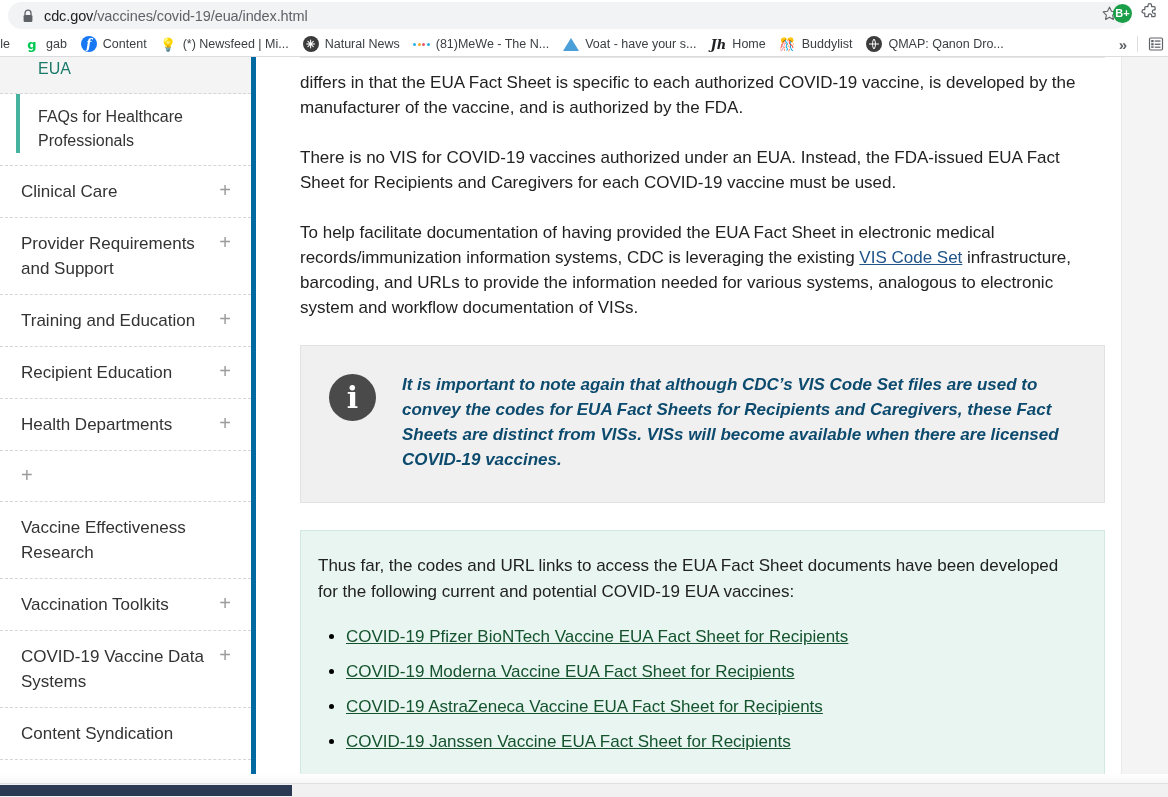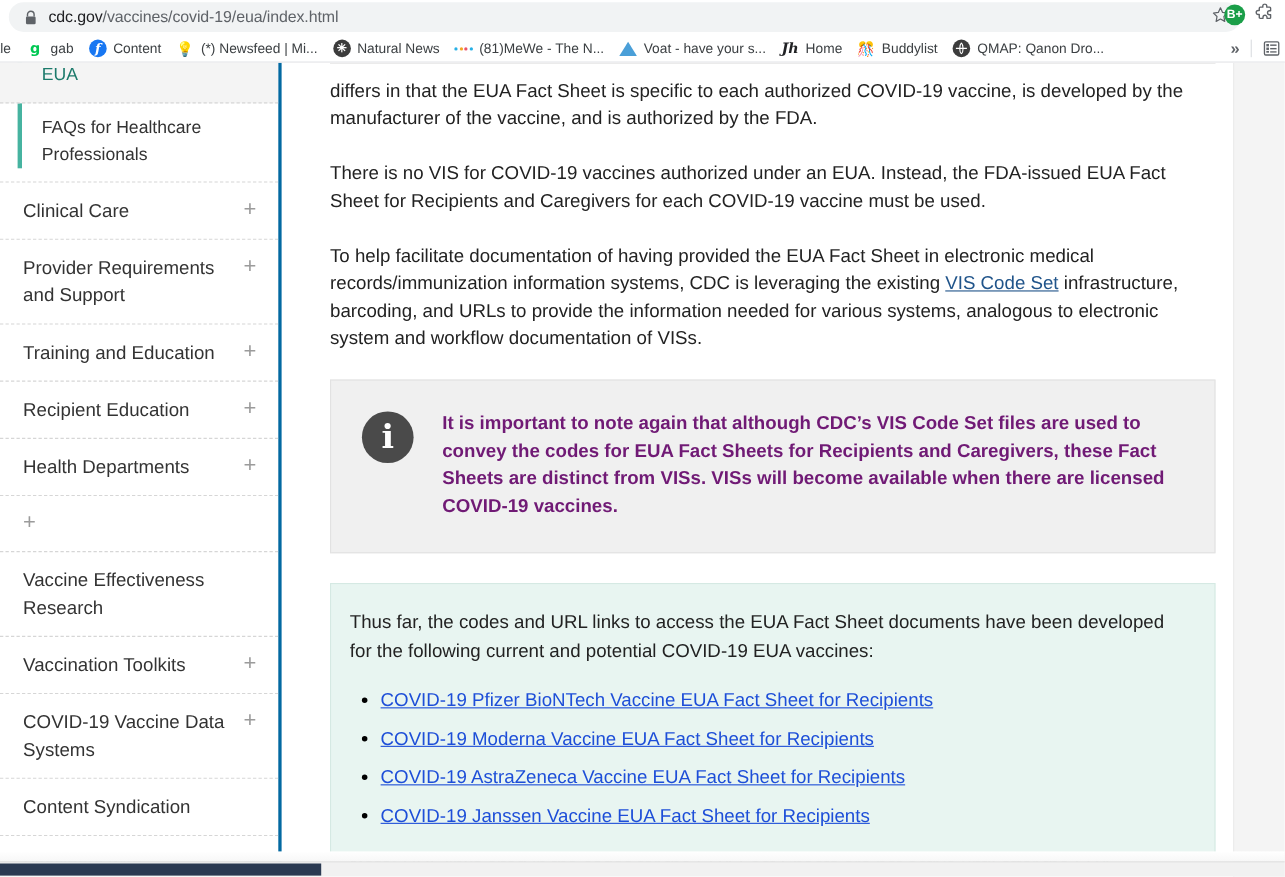--- a/index.html
+++ b/index.html
@@ -135,21 +135,21 @@
     width: 47px; height: 740px;
     background: #f4f4f4;
     border-left: 1px solid #e9e9e9;
   }
 
   
   .sidebar {
     position: absolute; top: 0; left: 0;
     width: 256px; height: 726px;
     background: #fff;
-    border-right: 3px solid #0369a1;
+    border-right: 5px solid #0369a1;
     overflow: hidden;
   }
   .nav-item {
     position: relative;
     display: flex; align-items: flex-start;
     justify-content: space-between;
     padding: 13px 20px 13px 21px;
     border-bottom: 1px dashed #d6d6d6;
     font-size: 17px;
     line-height: 25px;
@@ -227,21 +227,21 @@
     color: #fff;
     display: flex; align-items: center; justify-content: center;
     font-family: "DejaVu Serif", serif;
     font-size: 30px; font-weight: bold;
     line-height: 1;
     margin-right: 26px;
     margin-top: 2px;
   }
   .callout-text {
     font-size: 17px; line-height: 25px;
-    color: #701a75; font-weight: bold;
+    color: #0c4a6e; font-weight: bold; font-style: italic;
   }
 
   
   .mintbox {
     background: #e8f5f1;
     border: 1px solid #d5e9e3;
     width: 805px;
     padding: 22px 26px 20px 17px;
   }
   .mintbox p {
@@ -252,21 +252,21 @@
   .mintbox ul {
     list-style: disc;
     margin: 20px 0 20px 0;
     padding-left: 28px;
   }
   .mintbox li {
     font-size: 17px; line-height: 24px;
     margin-bottom: 11px;
   }
   .mintbox li a {
-    color: #1d4ed8; text-decoration: underline;
+    color: #14532d; text-decoration: underline;
   }
   .note-line { margin-top: 18px; }
   .note-line b { font-weight: bold; }
 
   
   .hscroll-track {
     position: absolute; left: 0; bottom: 0;
     width: 1168px; height: 14px;
     background: #f1f1f1;
     border-top: 1px solid #e0e0e0;

